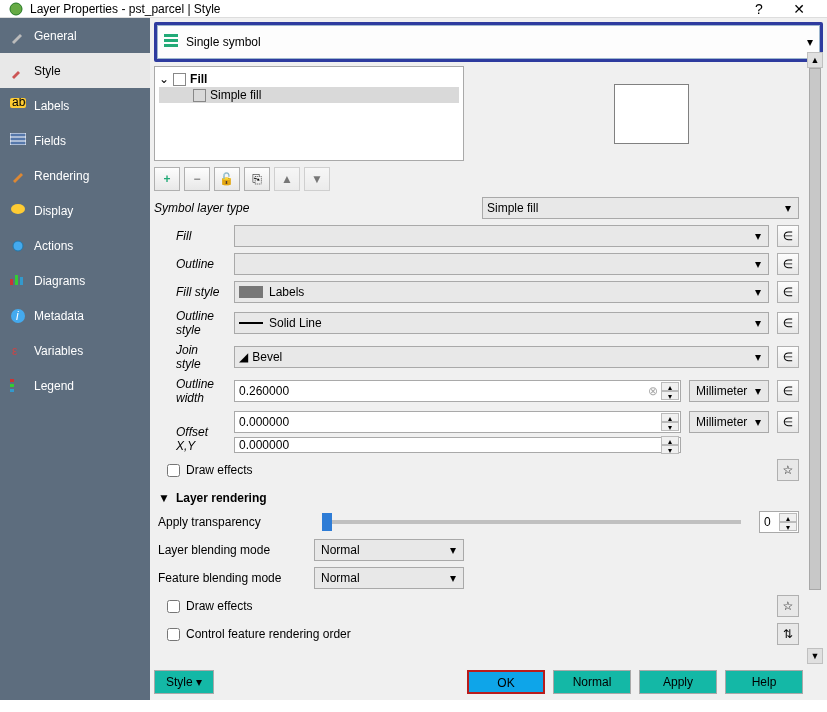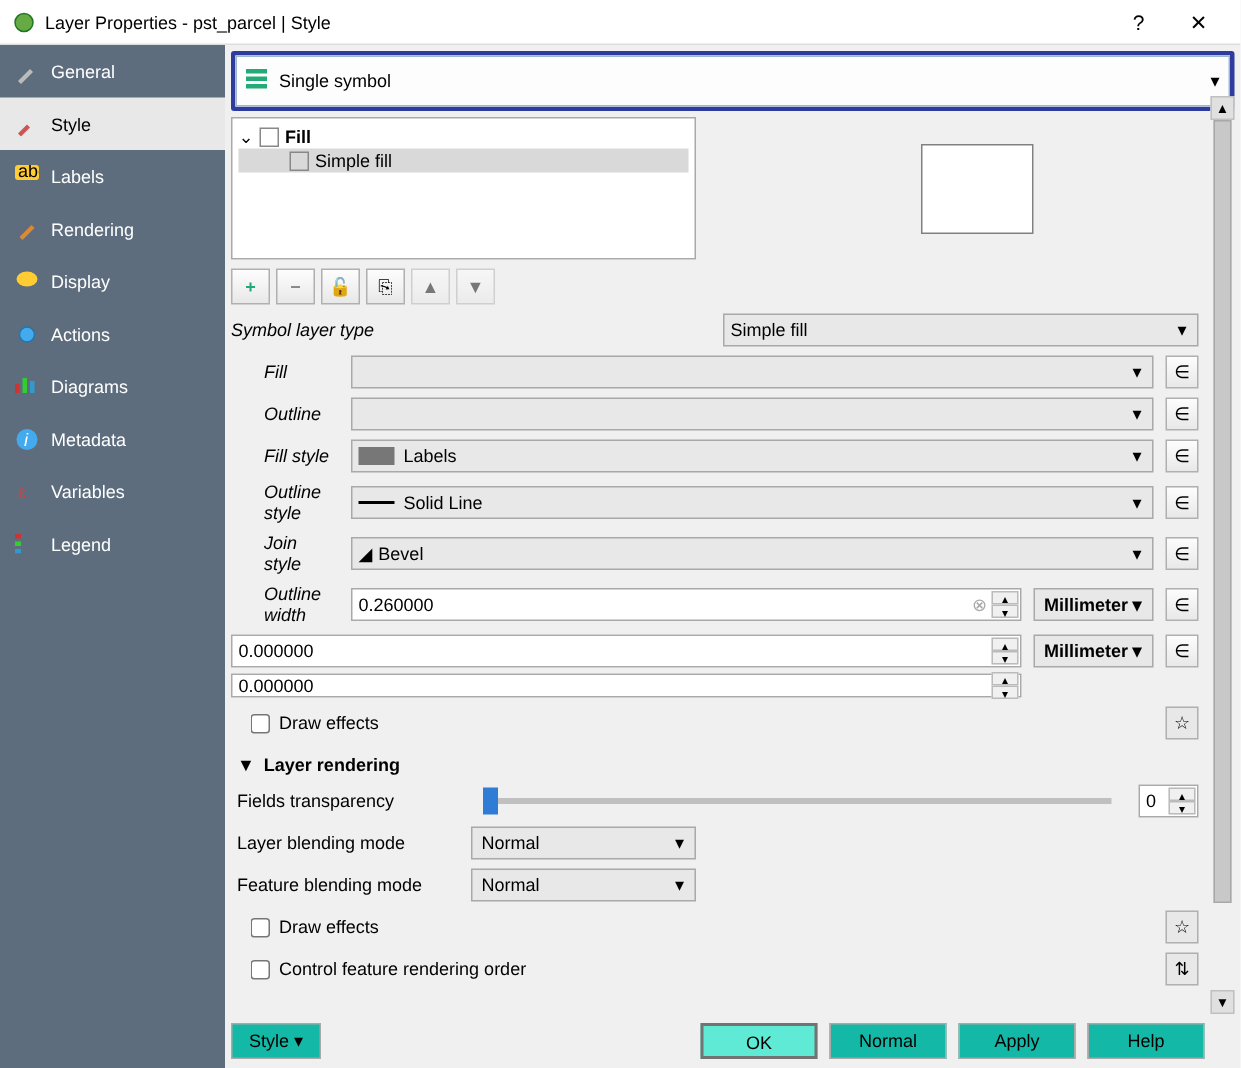--- a/index.html
+++ b/index.html
@@ -1,18 +1,18 @@
 <!DOCTYPE html>
 <html><head>
 <meta charset="utf-8">
 <style>
 * { box-sizing: border-box; margin: 0; padding: 0; font-family: "Segoe UI", Tahoma, sans-serif; font-size: 12px; }
 body { background: #fff; width: 827px; height: 712px; overflow: hidden; position: relative; }
 
-.titlebar { height: 30px; background: #fff; display: flex; align-items: center; padding: 0 8px; border-bottom: 1px solid #ddd; }
+.titlebar { height: 18px; background: #fff; display: flex; align-items: center; padding: 0 8px; border-bottom: 1px solid #ddd; }
 .titlebar .icon { width: 16px; height: 16px; margin-right: 6px; }
 .titlebar .title { flex: 1; font-size: 12px; }
 .titlebar .btn { width: 40px; height: 30px; display: flex; align-items: center; justify-content: center; font-size: 14px; cursor: default; }
 .titlebar .help::after { content: "?"; }
 .titlebar .close::after { content: "✕"; }
 
 .body { display: flex; height: 682px; }
 .sidebar { width: 150px; background: #5d6d7e; }
 .sidebar .tab { height: 35px; display: flex; align-items: center; padding: 0 10px; color: #fff; cursor: pointer; gap: 8px; }
 .sidebar .tab.active { background: #e8e8e8; color: #000; }
@@ -33,21 +33,21 @@
 .tbtn { width: 26px; height: 24px; border: 1px solid #b0b0b0; background: linear-gradient(#fdfdfd,#e8e8e8); display: flex; align-items: center; justify-content: center; }
 .tbtn.disabled { opacity: 0.5; }
 
 .form { padding-right: 24px; }
 .frow { display: flex; align-items: center; margin: 6px 0; gap: 8px; }
 .frow .lbl { width: 72px; padding-left: 22px; font-style: italic; }
 .frow.first .lbl { padding-left: 0; }
 .frow .val { flex: 1; height: 22px; border: 1px solid #a9a9a9; background: #e8e8e8; display: flex; align-items: center; padding: 0 4px; position: relative; }
 .dd-btn { width: 16px; text-align: center; position: absolute; right: 2px; }
 .expr { width: 22px; height: 22px; border: 1px solid #b0b0b0; background: linear-gradient(#fdfdfd,#e8e8e8); display: flex; align-items: center; justify-content: center; }
-.unit { width: 80px; height: 22px; border: 1px solid #a9a9a9; background: #e8e8e8; display: flex; align-items: center; padding: 0 6px; position: relative; font-weight: bold; }
+.unit { width: 80px; height: 22px; border: 1px solid #a9a9a9; background: #e8e8e8; display: flex; align-items: center; padding: 0 6px; position: relative; }
 .spin { width: 18px; position: absolute; right: 1px; display: flex; flex-direction: column; }
 .spin span { height: 9px; font-size: 8px; text-align: center; line-height: 9px; border: 1px solid #bbb; background: #f0f0f0; }
 .numbox { flex: 1; height: 22px; border: 1px solid #a9a9a9; background: #fff; padding: 0 4px; position: relative; display: flex; align-items: center; }
 
 .checker { background-image: repeating-linear-gradient(45deg,#ccc 0 6px,#fff 6px 12px); }
 .blackbar { background: #000; }
 
 .chk { display: flex; align-items: center; gap: 6px; margin: 6px 0 2px 13px; }
 .chk input { width: 13px; height: 13px; }
 
@@ -56,21 +56,21 @@
 .render-row { display: flex; align-items: center; margin: 6px 0; gap: 10px; }
 .render-row .rlbl { width: 150px; padding-left: 4px; }
 .slider-track { flex: 1; height: 4px; background: #c0c0c0; position: relative; margin: 0 8px; }
 .slider-thumb { width: 10px; height: 18px; background: #2e7cd6; position: absolute; top: -7px; left: 0; }
 .smallnum { width: 40px; height: 22px; border: 1px solid #a9a9a9; background: #fff; position: relative; display: flex; align-items: center; padding: 0 4px; }
 .sel130 { width: 150px; height: 22px; border: 1px solid #a9a9a9; background: #e8e8e8; display: flex; align-items: center; padding: 0 6px; position: relative; }
 
 .btnbar { position: absolute; bottom: 6px; left: 4px; right: 4px; display: flex; gap: 8px; padding-right: 20px; }
 .btnbar .spacer { flex: 1; }
 .pbtn { min-width: 78px; height: 24px; border: 1px solid #a9a9a9; background: #14b8a6; text-align: center; line-height: 22px; }
-.pbtn.primary { border: 2px solid #737373; background: #5eead4; }
+.pbtn.primary { border: 2px solid #b91c1c; background: #0ea5e9; }
 
 .scrollbar { position: absolute; right: 4px; top: 34px; width: 16px; bottom: 36px; background: #f0f0f0; }
 .scrollbar .sbtn { height: 16px; background: #e0e0e0; border: 1px solid #c0c0c0; text-align: center; font-size: 9px; line-height: 14px; }
 .scrollbar .strack { position: absolute; top: 16px; bottom: 16px; left: 0; right: 0; }
 .scrollbar .sthumb { position: absolute; top: 0; height: 90%; left: 2px; right: 2px; background: #c8c8c8; border: 1px solid #a8a8a8; }
 .scrollbar .sbtn.bottom { position: absolute; bottom: 0; width: 100%; }
 
 .sideicon { width:22px; height:22px; border:1px solid #b0b0b0; background:#e8e8e8; display:flex; align-items:center; justify-content:center; margin-left:auto; }
 </style>
 </head>
@@ -102,20 +102,28 @@
         <span>Style</span>
       </div>
     <div class="tab">
         <span class="icn"><svg width="16" height="12">
             <rect width="16" height="10" fill="#fc3" rx="2"></rect>
             <text x="2" y="8" font-size="7" fill="#000">abc</text>
           </svg></span>
         <span>Labels</span>
       </div>
     <div class="tab">
+        <span class="icn"><svg width="16" height="12">
+            <rect width="16" height="12" fill="#57a" stroke="#fff"></rect>
+            <line x1="0" y1="4" x2="16" y2="4" stroke="#fff"></line>
+            <line x1="0" y1="8" x2="16" y2="8" stroke="#fff"></line>
+          </svg></span>
+        <span>Fields</span>
+      </div>
+    <div class="tab">
         <span class="icn"><svg width="16" height="16">
             <path d="M3 13 L11 5 L13 7 L5 15 Z" fill="#d83"></path>
           </svg></span>
         <span>Rendering</span>
       </div>
     <div class="tab">
         <span class="icn"><svg width="16" height="14">
             <ellipse cx="8" cy="6" rx="7" ry="5" fill="#fc3"></ellipse>
           </svg></span>
         <span>Display</span>
@@ -284,20 +292,21 @@
         <div class="unit">
             <span>Millimeter</span>
             <span class="dd-btn">▾</span>
           </div>
         <div class="expr">
             <span>∈</span>
           </div>
       </div>
 
       <div class="frow" style="align-items:flex-start">
+          <span class="lbl" style="padding-top:14px">Offset X,Y</span>
         <div style="flex:1;display:flex;flex-direction:column;gap:4px">
           <div style="display:flex;gap:8px">
             <div class="numbox">
                 <span>0.000000</span>
                 <div class="spin">
                   <span>▴</span>
                   <span>▾</span>
                 </div>
               </div>
             <div class="unit">
@@ -325,21 +334,21 @@
             <span>☆</span>
           </div>
       </div>
 
       <div class="section-hdr">
           <span>▼</span>
           <span>Layer rendering</span>
         </div>
 
       <div class="render-row">
-          <span class="rlbl">Fields transparency</span>
+          <span class="rlbl">Apply transparency</span>
         <div class="slider-track">
             <div class="slider-thumb"></div>
           </div>
         <div class="smallnum">
             <span>0</span>
             <div class="spin">
               <span>▴</span>
               <span>▾</span>
             </div>
           </div>

